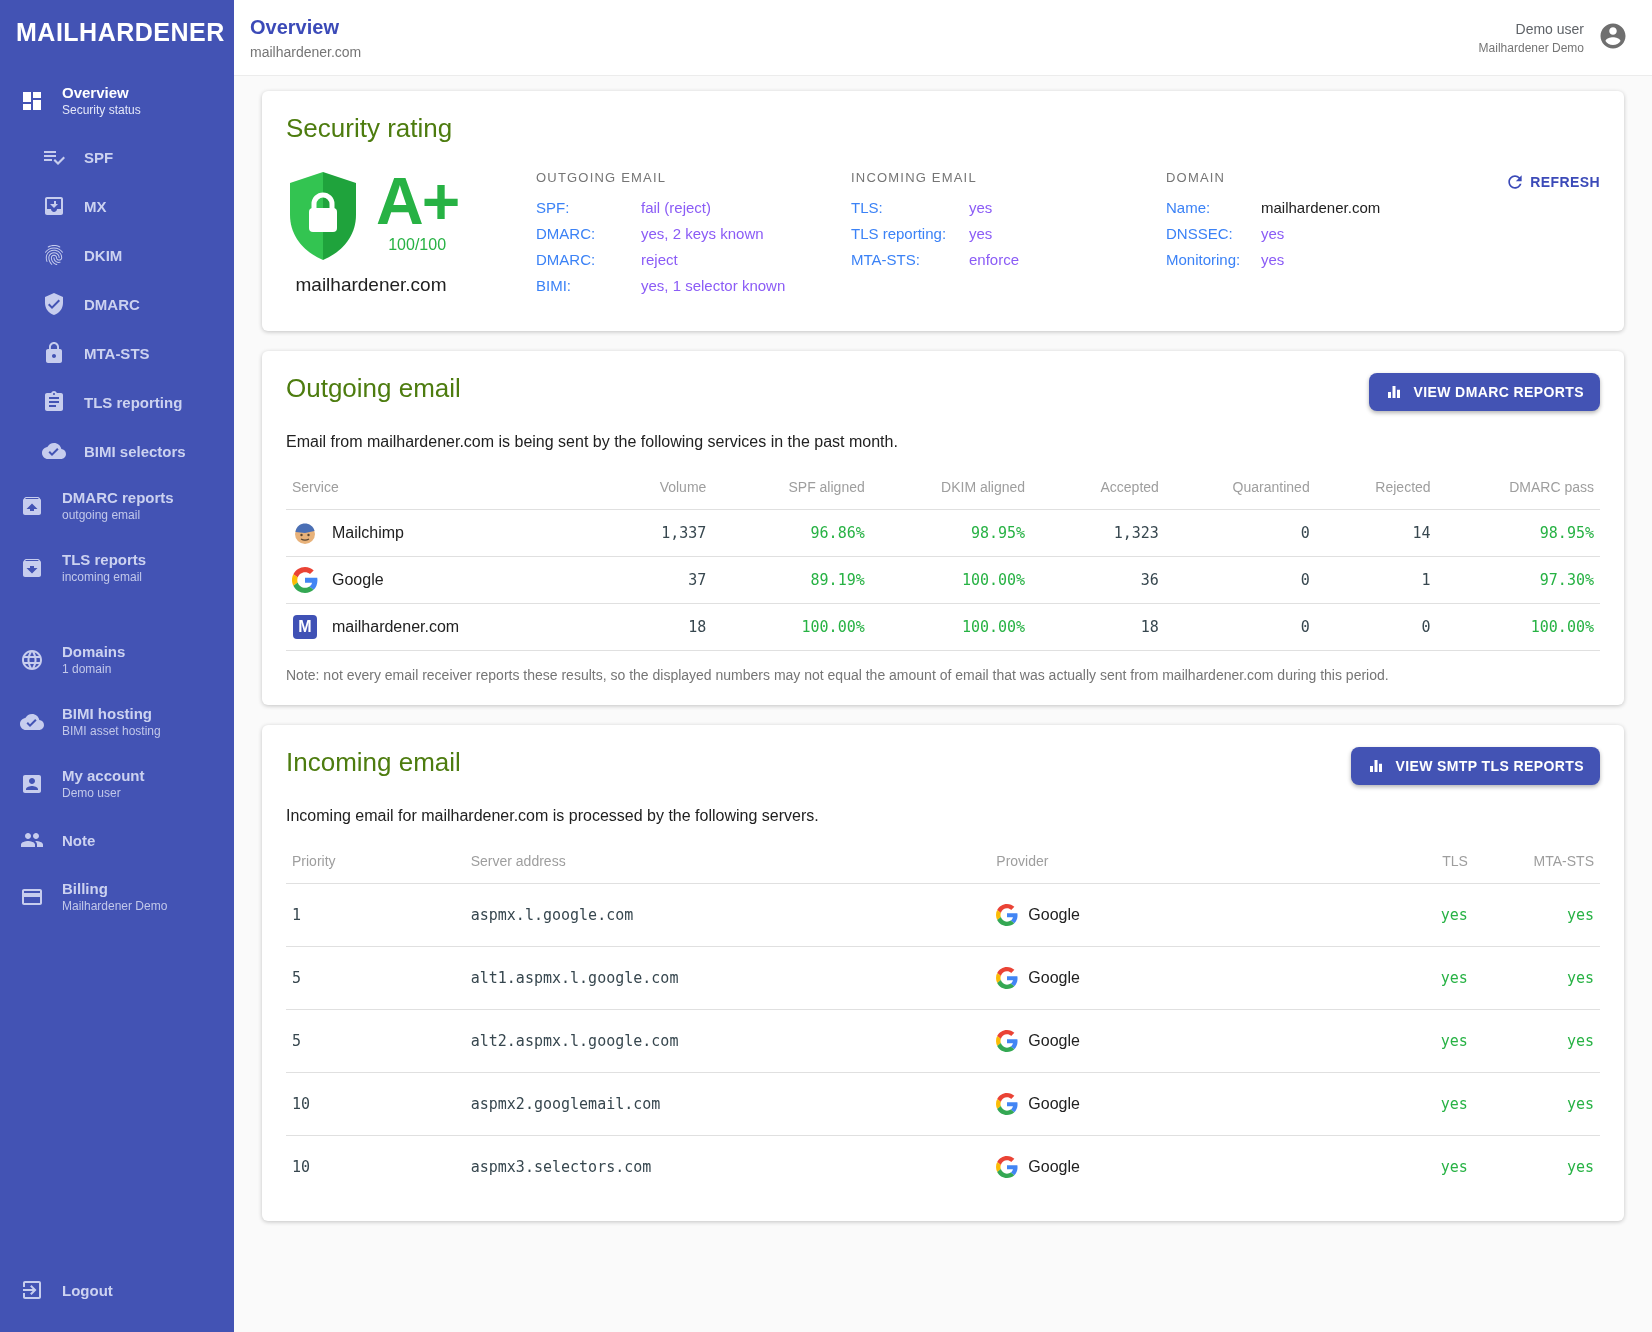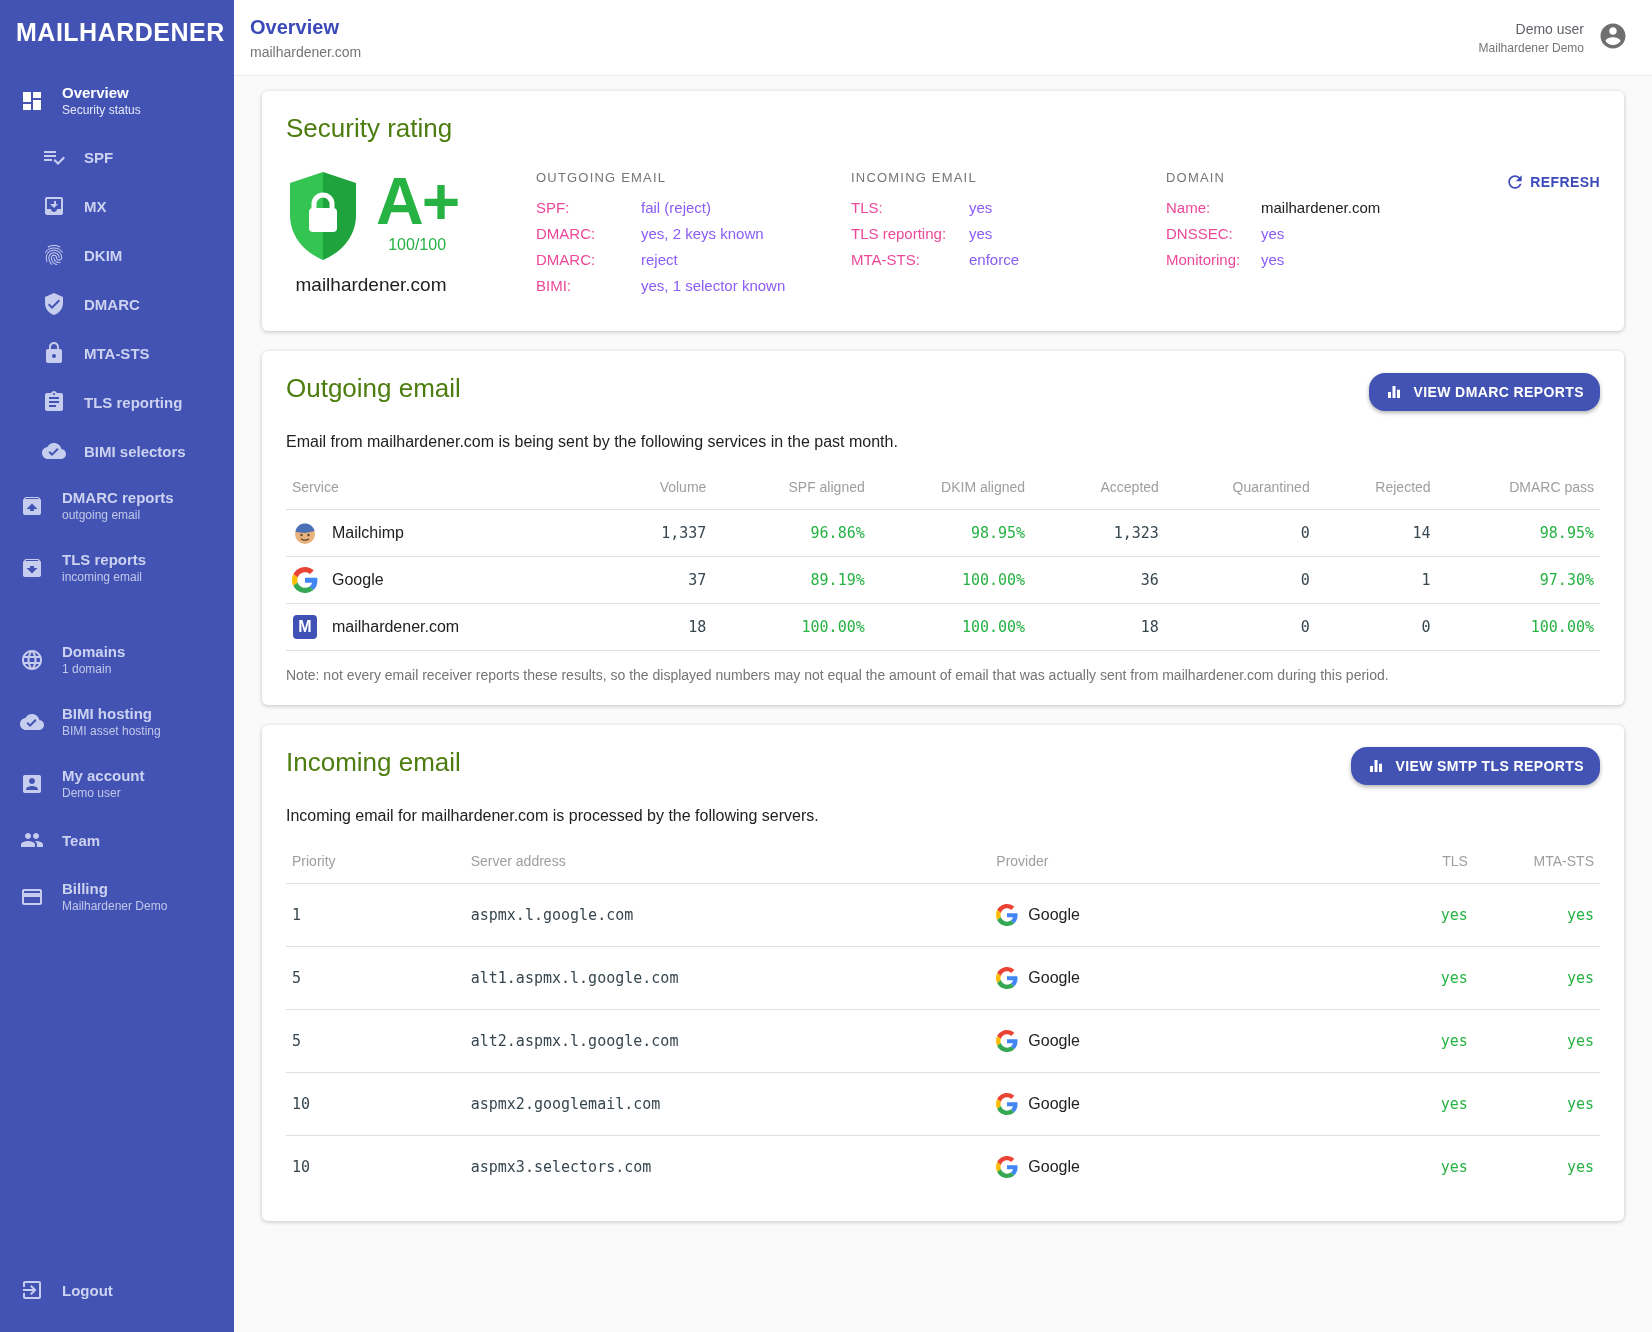--- a/index.html
+++ b/index.html
@@ -79,39 +79,39 @@
   .shield { width: 74px; height: 92px; }
   .grade-col { margin-left: 16px; display: flex; flex-direction: column; align-items: center; }
   .grade { color: #27b244; font-size: 66px; font-weight: bold; line-height: 62px; letter-spacing: -2px; }
   .score { color: #27b244; font-size: 16px; margin-top: 4px; }
   .rating-domain { font-size: 19px; color: #212121; margin-top: 12px; text-align: center; width: 170px; }
   .sec-col { min-width: 255px; margin-right: 60px; }
   .sec-col-head {
     font-size: 13px; color: #757575; letter-spacing: 1.2px; margin-bottom: 14px;
   }
   .sec-kv { display: flex; margin-bottom: 9px; font-size: 15px; }
-  .sec-k { width: 105px; min-width: 105px; color: #ec4899; }
+  .sec-k { width: 105px; min-width: 105px; color: #3b82f6; }
   .sec-col.incoming .sec-k { width: 118px; min-width: 118px; }
   .sec-col.domain .sec-k { width: 95px; min-width: 95px; }
   .sec-v { font-weight: normal; }
   .sec-v.dark { color: #212121; }
   .refresh-btn {
     margin-left: auto;
     display: flex; align-items: center;
     color: #3b4ab8; font-size: 14px; font-weight: bold; letter-spacing: 0.4px;
     cursor: pointer; height: 24px;
   }
   .refresh-btn svg { width: 20px; height: 20px; fill: #3b4ab8; margin-right: 5px; }
 
   
   .card-head { display: flex; align-items: flex-start; }
   .primary-btn {
     margin-left: auto;
     background: #4353b4; color: #fff;
-    border: none; border-radius: 16px;
+    border: none; border-radius: 8px;
     font-family: "Liberation Sans", sans-serif;
     font-size: 14px; font-weight: bold; letter-spacing: 0.4px;
     padding: 0 16px; height: 38px;
     display: flex; align-items: center;
     box-shadow: 0 2px 4px rgba(0,0,0,0.3);
     cursor: pointer;
   }
   .primary-btn svg { width: 18px; height: 18px; fill: #fff; margin-right: 10px; }
   .card-desc { font-size: 16px; color: #212121; margin-top: 22px; }
 
@@ -273,21 +273,21 @@
           <span class="nav-label">My account</span>
           <span class="nav-sublabel">Demo user</span>
         </span>
     </div>
 
     <div class="nav-item">
       <span class="nicon"><svg viewBox="0 0 24 24">
             <path d="M16 11c1.66 0 2.99-1.34 2.99-3S17.66 5 16 5c-1.66 0-3 1.34-3 3s1.34 3 3 3zm-8 0c1.66 0 2.99-1.34 2.99-3S9.66 5 8 5C6.34 5 5 6.34 5 8s1.34 3 3 3zm0 2c-2.33 0-7 1.17-7 3.5V19h14v-2.5c0-2.33-4.67-3.5-7-3.5zm8 0c-.29 0-.62.02-.97.05 1.16.84 1.97 1.97 1.97 3.45V19h6v-2.5c0-2.33-4.67-3.5-7-3.5z"></path>
           </svg></span>
       <span class="nav-text">
-          <span class="nav-label">Team</span>
+          <span class="nav-label">Note</span>
         </span>
     </div>
 
     <div class="nav-item">
       <span class="nicon"><svg viewBox="0 0 24 24">
             <path d="M20 4H4c-1.11 0-1.99.89-1.99 2L2 18c0 1.11.89 2 2 2h16c1.11 0 2-.89 2-2V6c0-1.11-.89-2-2-2zm0 14H4v-6h16v6zm0-10H4V6h16v2z"></path>
           </svg></span>
       <span class="nav-text">
           <span class="nav-label">Billing</span>
           <span class="nav-sublabel">Mailhardener Demo</span>

